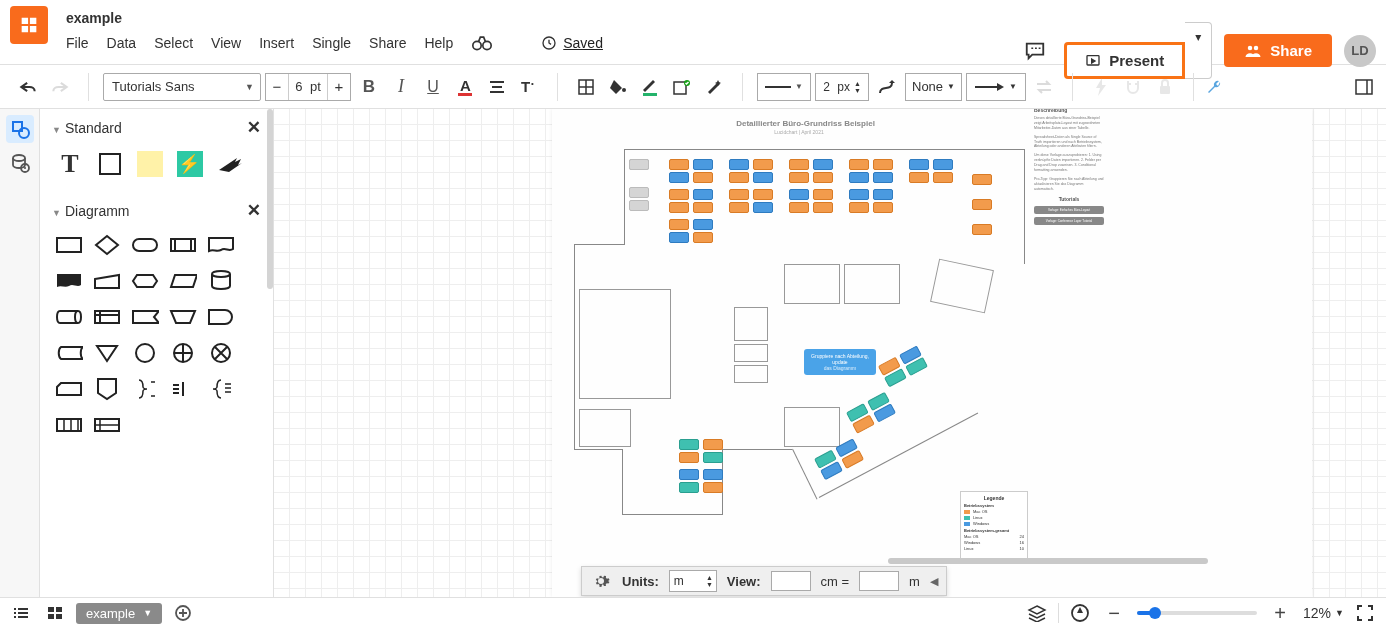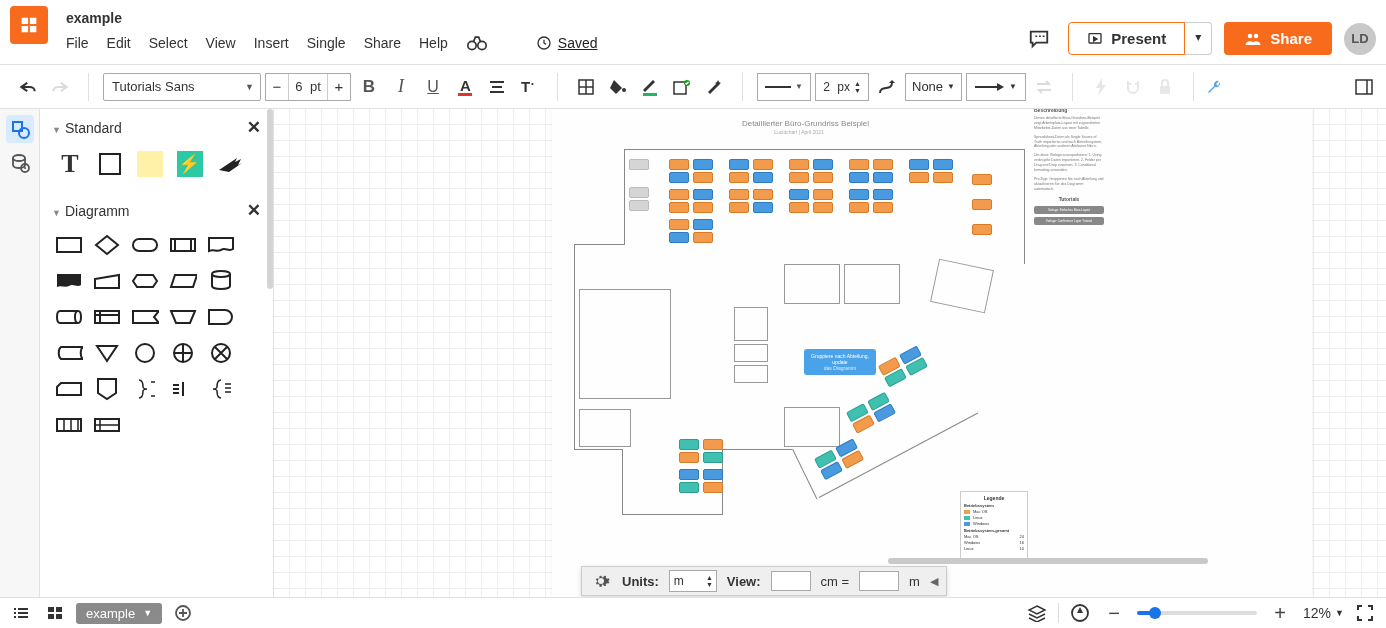--- a/index.html
+++ b/index.html
@@ -11,21 +11,21 @@
   .logo svg { width: 22px; height: 22px; fill: #fff; }
   .title-area { flex: 1; }
   .doc-title { font-weight: 700; font-size: 14px; padding: 4px 0 6px 0; }
   .menubar { display: flex; gap: 18px; align-items: center; font-size: 14px; color: #333; }
   .menubar-item { cursor: pointer; }
   .menubar .icon-btn { width: 22px; height: 22px; display: inline-flex; align-items: center; justify-content: center; cursor: pointer; }
   .saved { color: #222; text-decoration: underline; cursor: pointer; display: inline-flex; align-items: center; gap: 6px; }
   .topbar-right { display: flex; align-items: center; gap: 12px; padding-top: 16px; }
   .comment-btn { width: 34px; height: 30px; display: flex; align-items: center; justify-content: center; cursor: pointer; }
   .present-btn { display: flex; }
-  .present-main { display: inline-flex; align-items: center; gap: 8px; border: 1px solid #f97316; border-radius: 4px 0 0 4px; padding: 7px 18px; font-size: 15px; font-weight: 600; cursor: pointer; background: #fff; }
+  .present-main { display: inline-flex; align-items: center; gap: 8px; border: 3px solid #f97316; border-radius: 4px 0 0 4px; padding: 7px 18px; font-size: 15px; font-weight: 600; cursor: pointer; background: #fff; margin-top: 20px; }
   .present-drop { border: 1px solid #ccc; border-left: none; border-radius: 0 4px 4px 0; padding: 7px 10px; cursor: pointer; background: #fff; font-size: 12px; }
   .share-btn { display: inline-flex; align-items: center; gap: 8px; background: #f96b1c; color: #fff; border-radius: 4px; padding: 8px 20px; font-weight: 700; font-size: 15px; cursor: pointer; }
   .avatar { width: 32px; height: 32px; border-radius: 50%; background: #c8c8c8; color: #555; display: flex; align-items: center; justify-content: center; font-weight: 600; font-size: 13px; cursor: pointer; }
   
   
   .toolbar { height: 44px; display: flex; align-items: center; padding: 0 8px; border-bottom: 1px solid #e0e0e0; gap: 4px; }
   .tb-group { display: flex; align-items: center; gap: 4px; padding: 0 6px; }
   .tb-sep { width: 1px; height: 28px; background: #e0e0e0; margin: 0 4px; }
   .tb-btn { min-width: 28px; height: 28px; display: inline-flex; align-items: center; justify-content: center; cursor: pointer; color: #555; border-radius: 3px; }
   .tb-btn.disabled { opacity: .35; cursor: default; }
@@ -67,21 +67,21 @@
   
   .canvas-area { flex: 1; background: #fff; position: relative; overflow: hidden; }
   .grid-bg {
     position: absolute; inset: 0;
     background-image: linear-gradient(#eee 1px, transparent 1px), linear-gradient(90deg, #eee 1px, transparent 1px);
     background-size: 16px 16px;
     background-position: -1px -1px;
   }
   .doc-shadow { position: absolute; left: 278px; top: 0; width: 760px; height: 100%; background: #fefefe; box-shadow: 0 0 4px rgba(0,0,0,.08); }
   .floorplan { position: absolute; left: 300px; top: 30px; width: 450px; height: 400px; font-size: 3px; color: #444; }
-  .fp-title { position: absolute; top: -20px; left: 50%; transform: translateX(-50%); font-size: 8px; color: #888; font-weight: 400; white-space: nowrap; padding-left: 13px; }
+  .fp-title { position: absolute; top: -20px; left: 50%; transform: translateX(-50%); font-size: 8px; color: #888; font-weight: 700; white-space: nowrap; padding-left: 13px; }
   .fp-sub { position: absolute; top: -10px; left: 50%; transform: translateX(-50%); font-size: 5px; color: #aaa; white-space: nowrap; }
   .desk { position: absolute; width: 20px; height: 11px; border-radius: 2px; }
   .desk.o { background: #f29b4c; border: 1px solid #d97b25; }
   .desk.b { background: #4a9ae0; border: 1px solid #2e7bc0; }
   .desk.t { background: #3fc0b0; border: 1px solid #2a9f90; }
   .desk.g { background: #d5d5d5; border: 1px solid #bbb; }
   .callout { position: absolute; left: 230px; top: 210px; background: #4aa3e8; color: #fff; font-size: 5px; padding: 4px 6px; border-radius: 3px; text-align: center; width: 72px; }
   .cursor-hint { position: absolute; right: -8px; bottom: -6px; font-size: 10px; }
   .legend-box { position: absolute; left: 686px; top: 382px; width: 68px; height: 72px; border: 1px solid #ccc; background: #fff; font-size: 4px; padding: 3px; }
   .legend-row { display: flex; align-items: center; gap: 3px; margin: 1px 0; }
@@ -122,21 +122,21 @@
 <div class="topbar">
   <div class="logo">
     <svg viewBox="0 0 24 24">
         <path d="M4 4h7v7H4zM13 4h7v7h-7zM4 13h7v7H4zM13 13h7v7h-7z"></path>
       </svg>
   </div>
   <div class="title-area">
     <div class="doc-title">example</div>
     <div class="menubar">
       <span class="menubar-item">File</span>
-      <span class="menubar-item">Edit</span>
+      <span class="menubar-item">Data</span>
       <span class="menubar-item">Select</span>
       <span class="menubar-item">View</span>
       <span class="menubar-item">Insert</span>
       <span class="menubar-item">Single</span>
       <span class="menubar-item">Share</span>
       <span class="menubar-item">Help</span>
       <span class="icon-btn">
         <svg width="20" height="16" viewBox="0 0 24 18" fill="none" stroke="#333" stroke-width="2">
             <circle cx="6" cy="12" r="5"></circle>
             <circle cx="18" cy="12" r="5"></circle>

